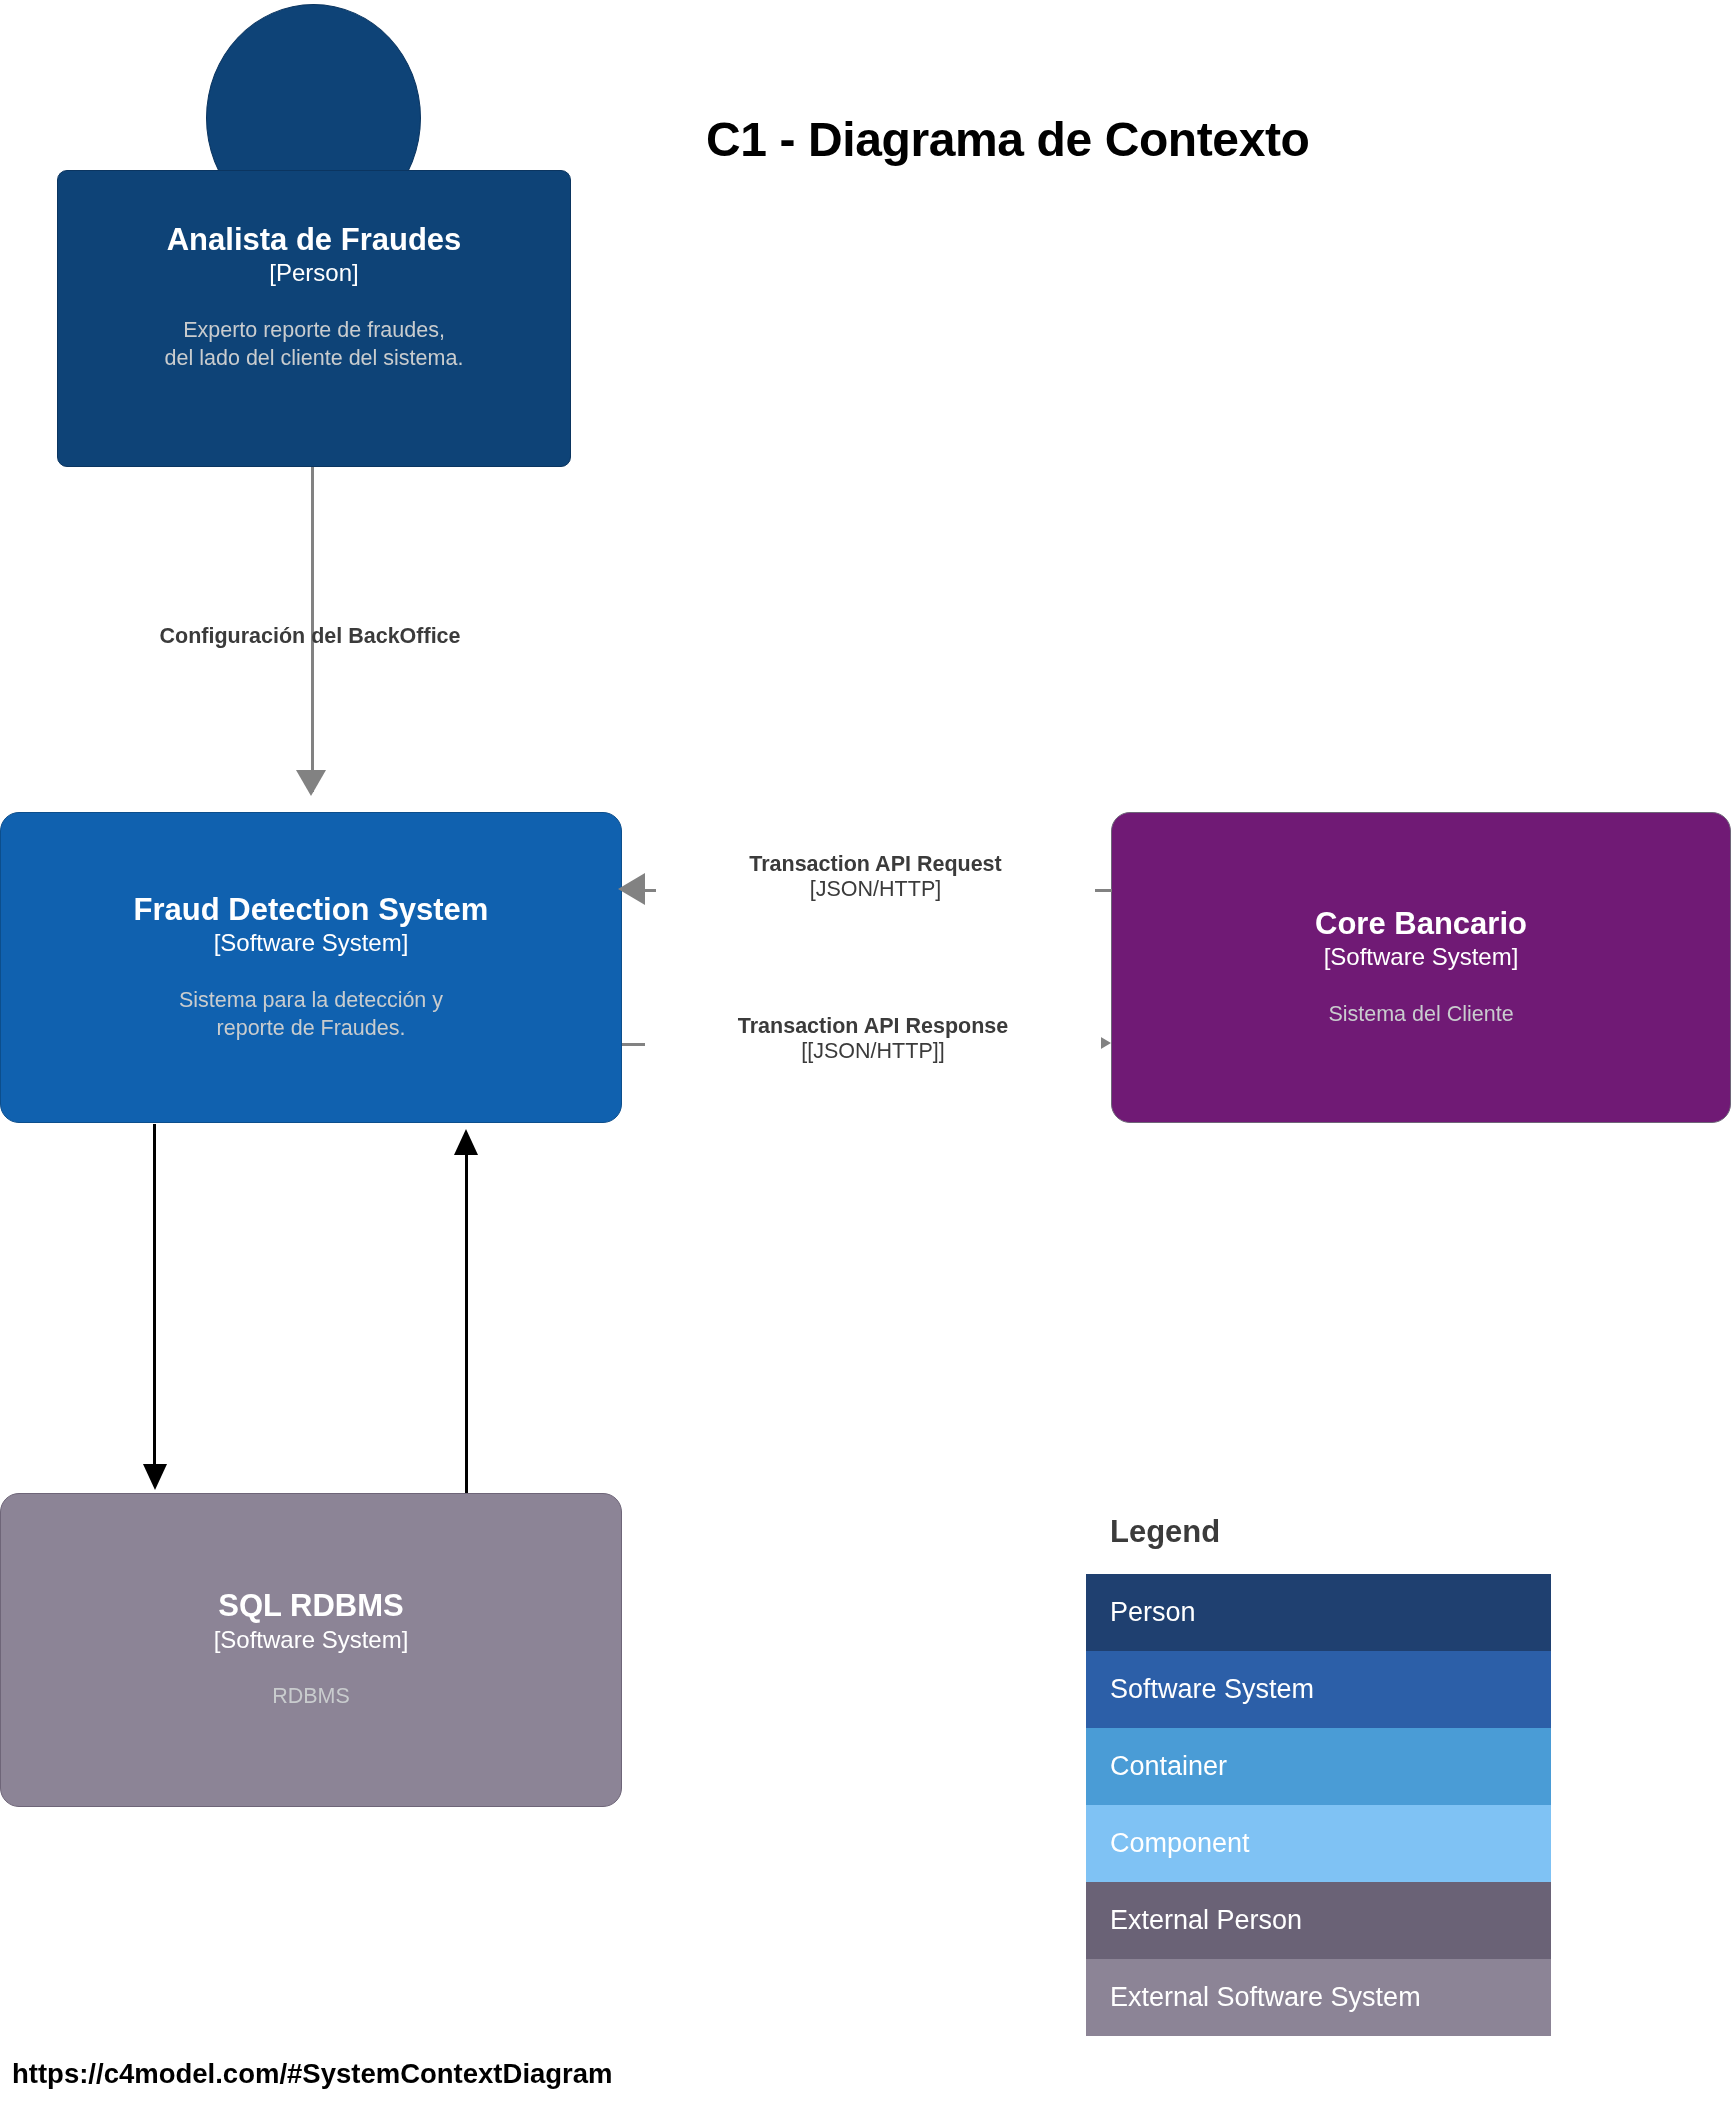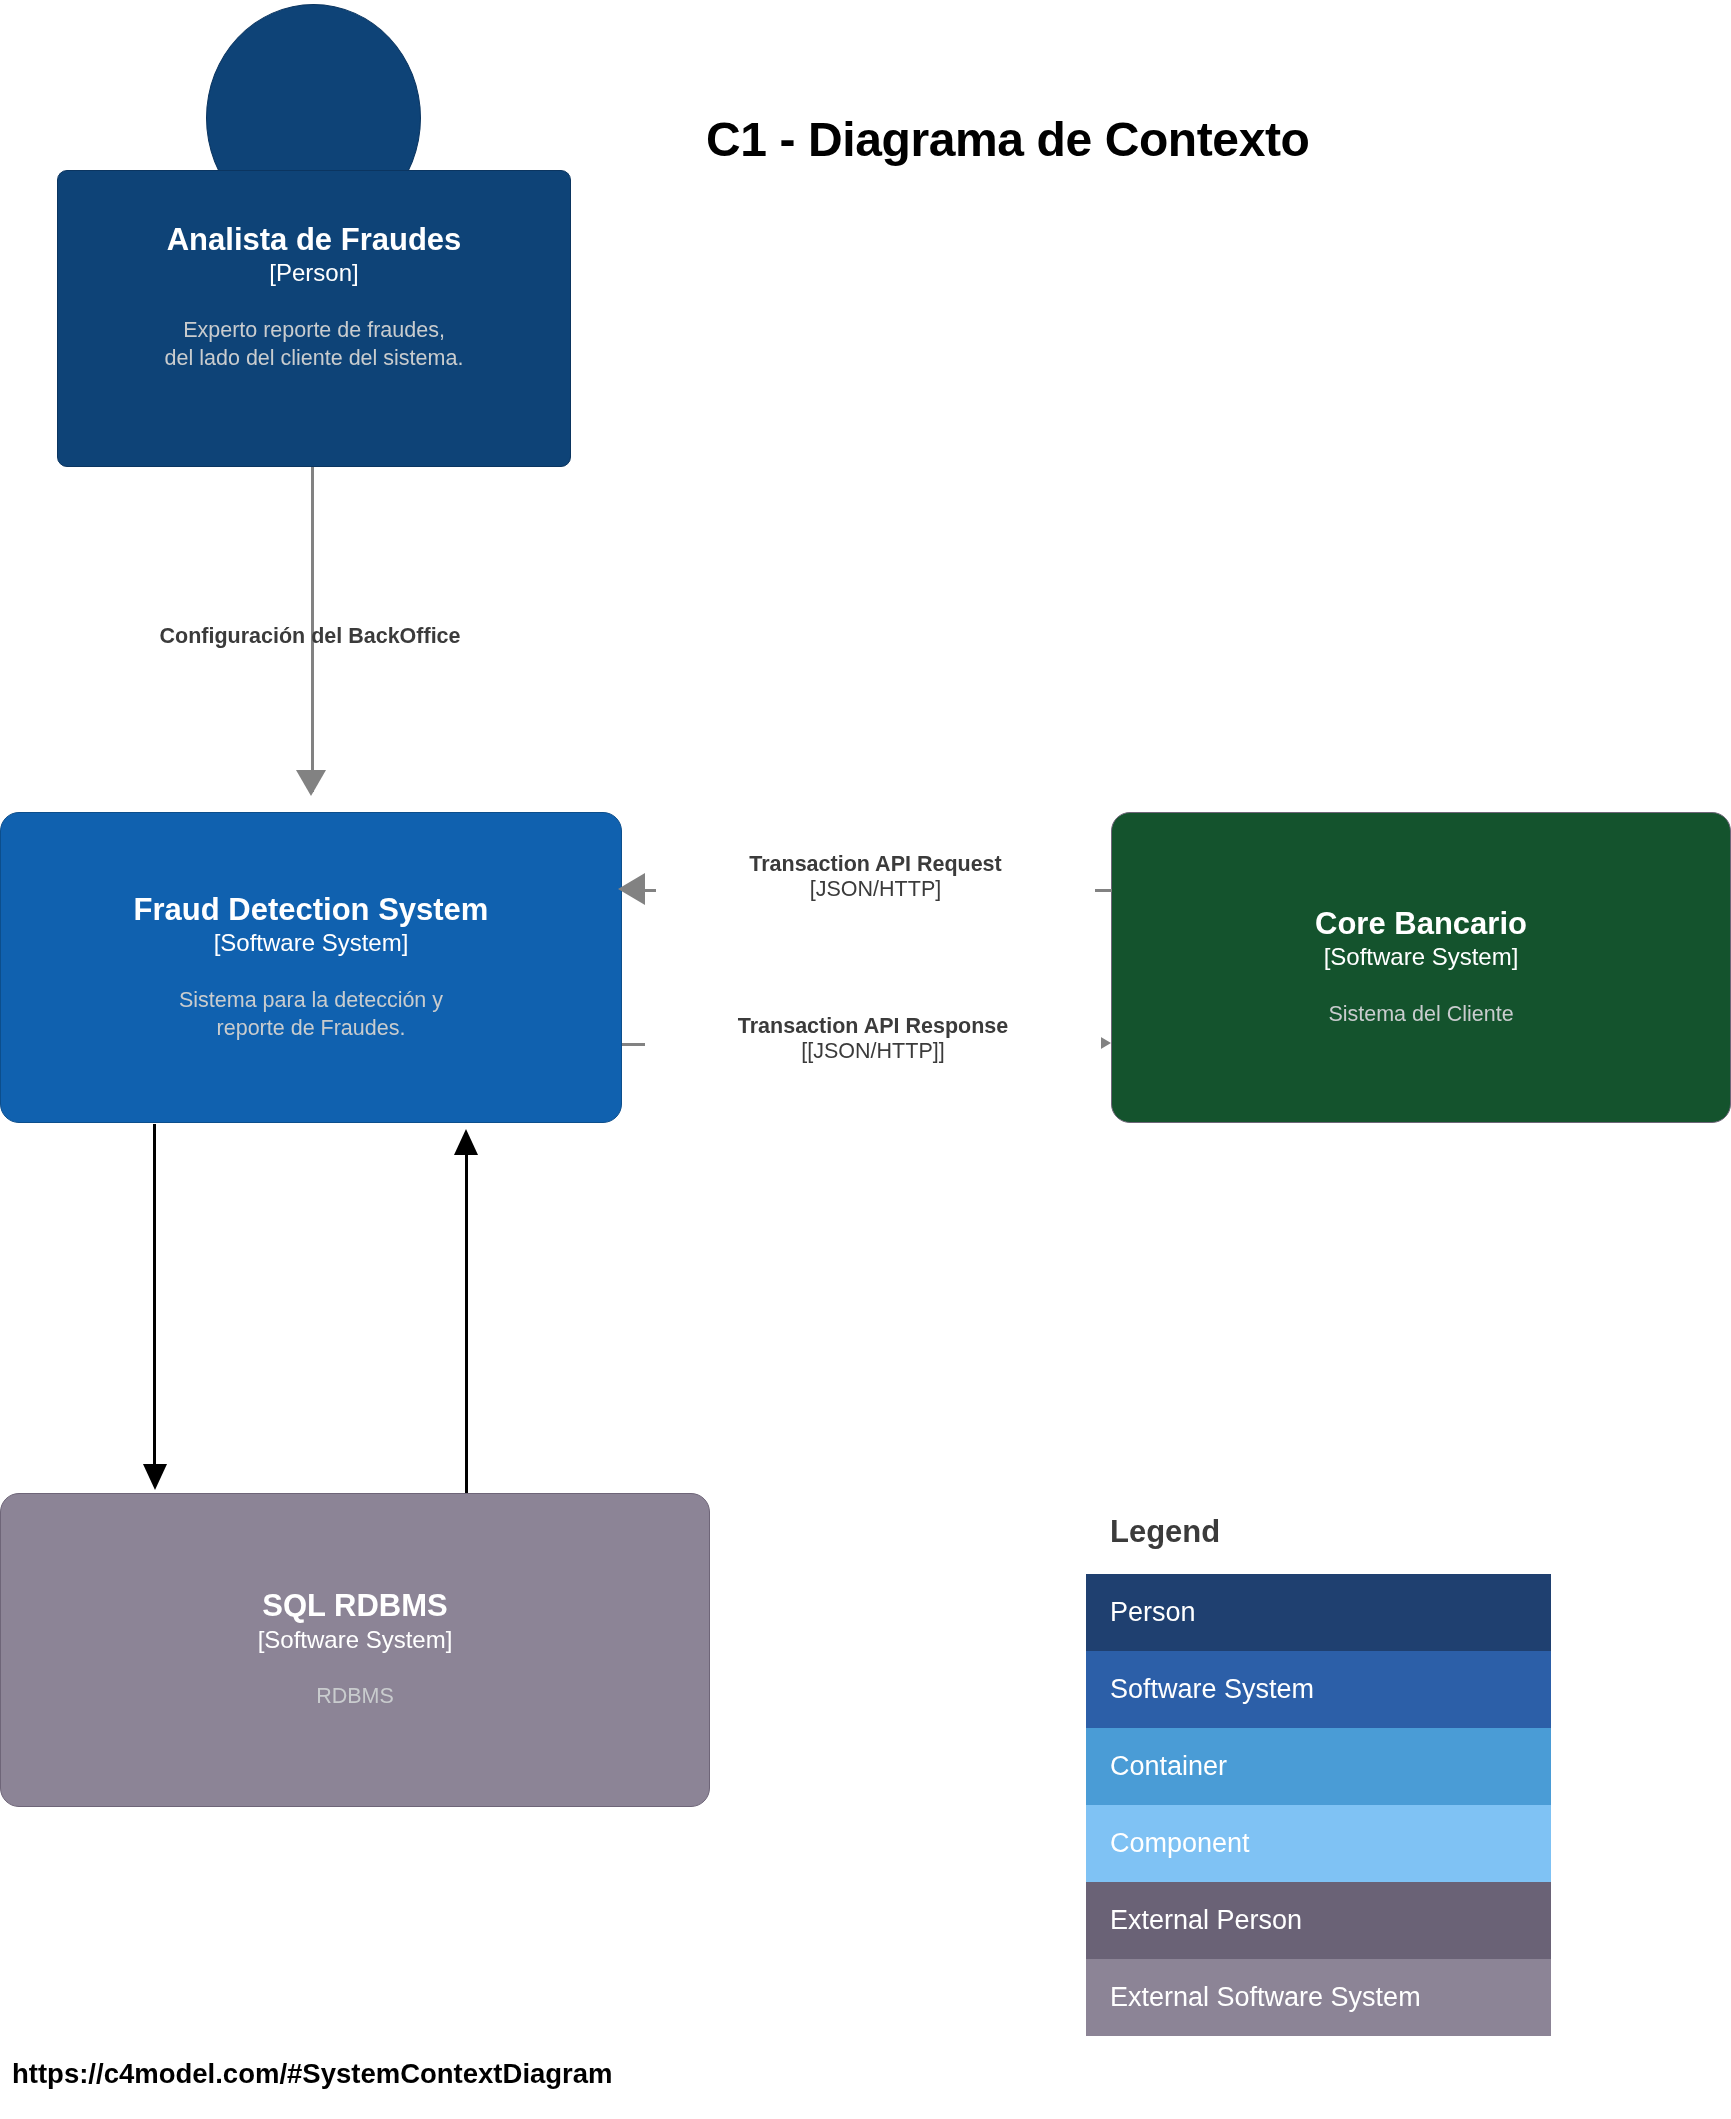--- a/index.html
+++ b/index.html
@@ -113,21 +113,21 @@
   }
   #core-bancario {
     left: 1111px;
     top: 812px;
     width: 620px;
     height: 311px;
   }
   #sql-rdbms {
     left: 0px;
     top: 1493px;
-    width: 710px;
+    width: 622px;
     height: 314px;
   }
   .box .inner { text-align: center; width: 100%; }
 
   
   .rel-line-v {
     background: #828282;
     width: 2.6px;
   }
   .rel-line-h {
@@ -249,21 +249,21 @@
     <div class="inner">
       <div class="node-title">Fraud Detection System</div>
       <div class="node-type">[Software System]</div>
       <div class="node-desc">
         <div>Sistema para la detección y</div>
         <div>reporte de Fraudes.</div>
       </div>
     </div>
   </div>
 
-  <div class="abs box external-system" id="core-bancario" style="background: #14532d;">
+  <div class="abs box external-system" id="core-bancario" style="background: #701a75;">
     <div class="inner">
       <div class="node-title">Core Bancario</div>
       <div class="node-type">[Software System]</div>
       <div class="node-desc">Sistema del Cliente</div>
     </div>
   </div>
 
   <div class="abs rel-line-h" style="left:638px; top:889px; width:474px;"></div>
   <div class="abs arrow-left-gray" style="left:618px; top:873px;"></div>
   <div class="abs rel-label" style="left:656px; top:852px; width:439px; background:#ffffff;">

